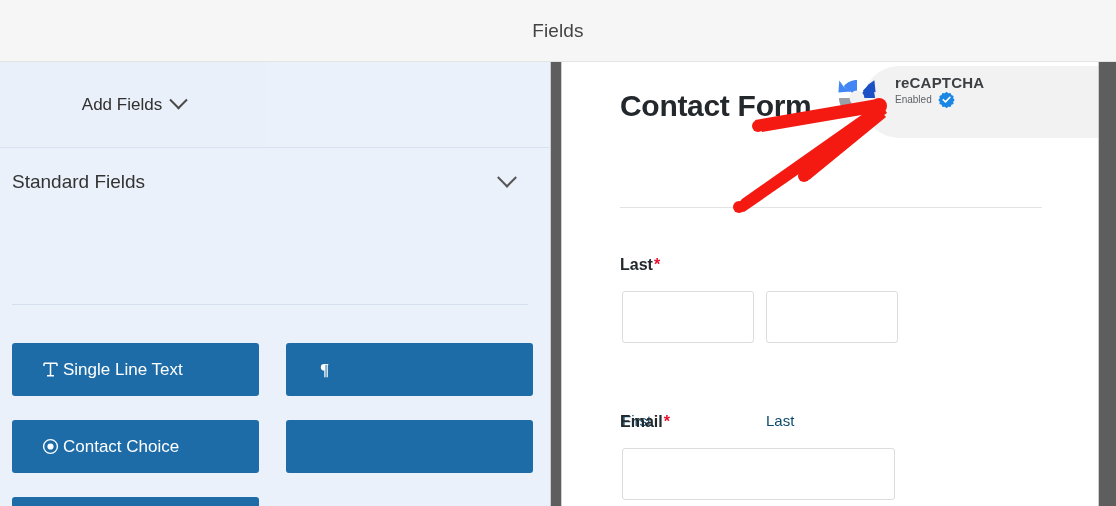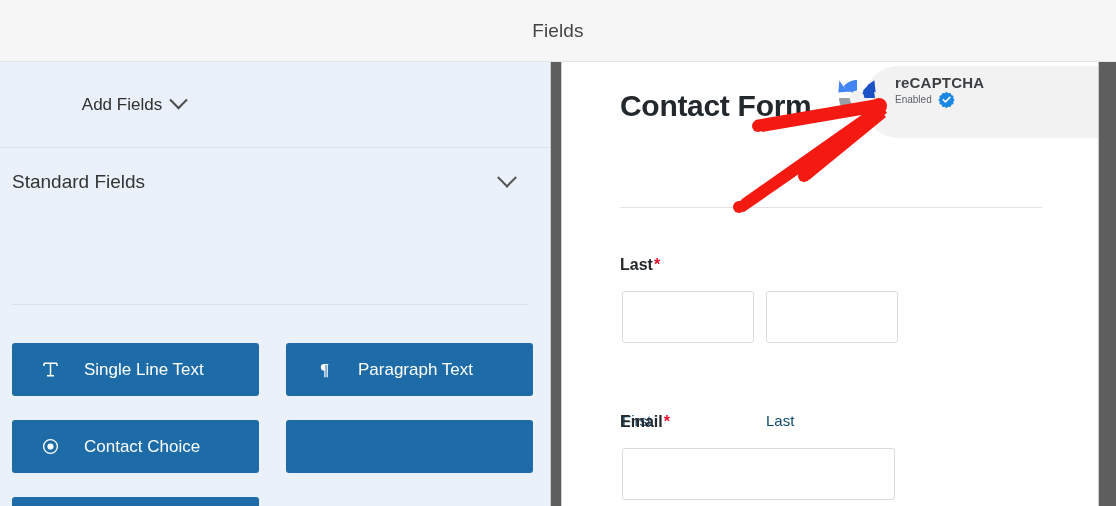--- a/index.html
+++ b/index.html
@@ -107,21 +107,21 @@
     column-gap: 27px;
     row-gap: 24px;
   }
   .field-btn {
     height: 53px;
     background: #1d6ca8;
     color: #ffffff;
     border-radius: 3px;
     display: flex; align-items: center;
     padding-left: 28px;
-    gap: 24px;
+    gap: 3px;
     font-size: 17px;
     cursor: pointer;
     user-select: none;
   }
   .field-btn .fi { width: 20px; display: flex; align-items: center; justify-content: center; }
   .field-btn svg { display: block; }
 
   
   .scroll-left {
     position: absolute; left: 550px; top: 62px;
@@ -239,21 +239,20 @@
         </span>
         <span>Single Line Text</span>
       </div>
 
       <div class="field-btn">
         <span class="fi">
           <svg width="17" height="17" viewBox="0 0 17 17">
             <text x="8.5" y="14" font-family="Liberation Serif, serif" font-size="17" font-weight="bold" fill="#fff" text-anchor="middle">¶</text>
           </svg>
         </span>
-        <span>Paragraph Text</span>
       </div>
 
 
       <div class="field-btn">
         <span class="fi">
           <svg width="17" height="17" viewBox="0 0 17 17">
             <circle cx="8.5" cy="8.5" r="6.9" stroke="#fff" stroke-width="1.4" fill="none"></circle>
             <circle cx="8.5" cy="8.5" r="3.1" fill="#fff"></circle>
           </svg>
         </span>

